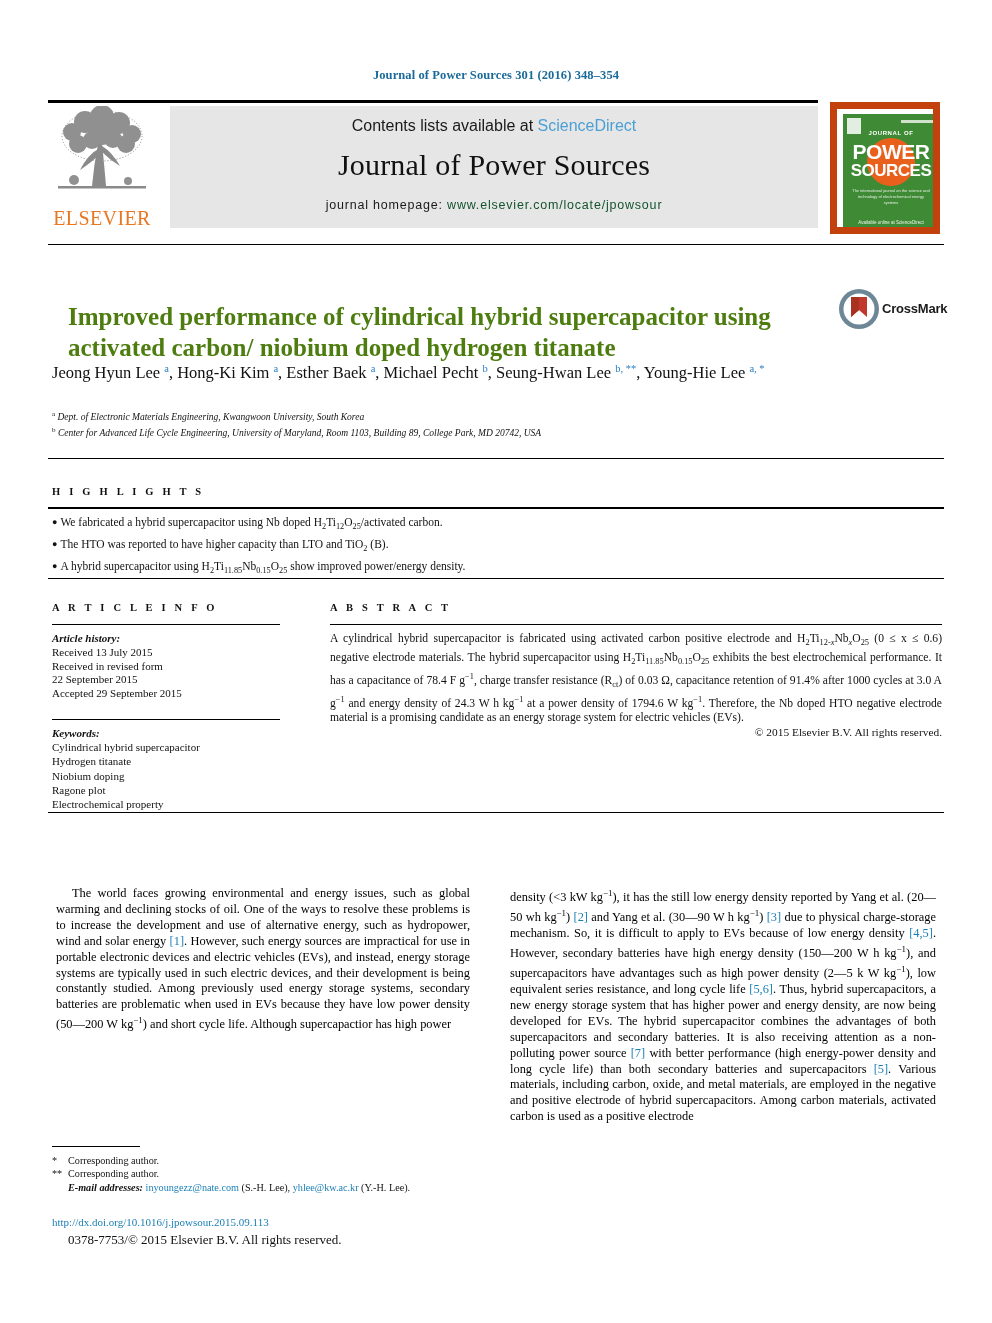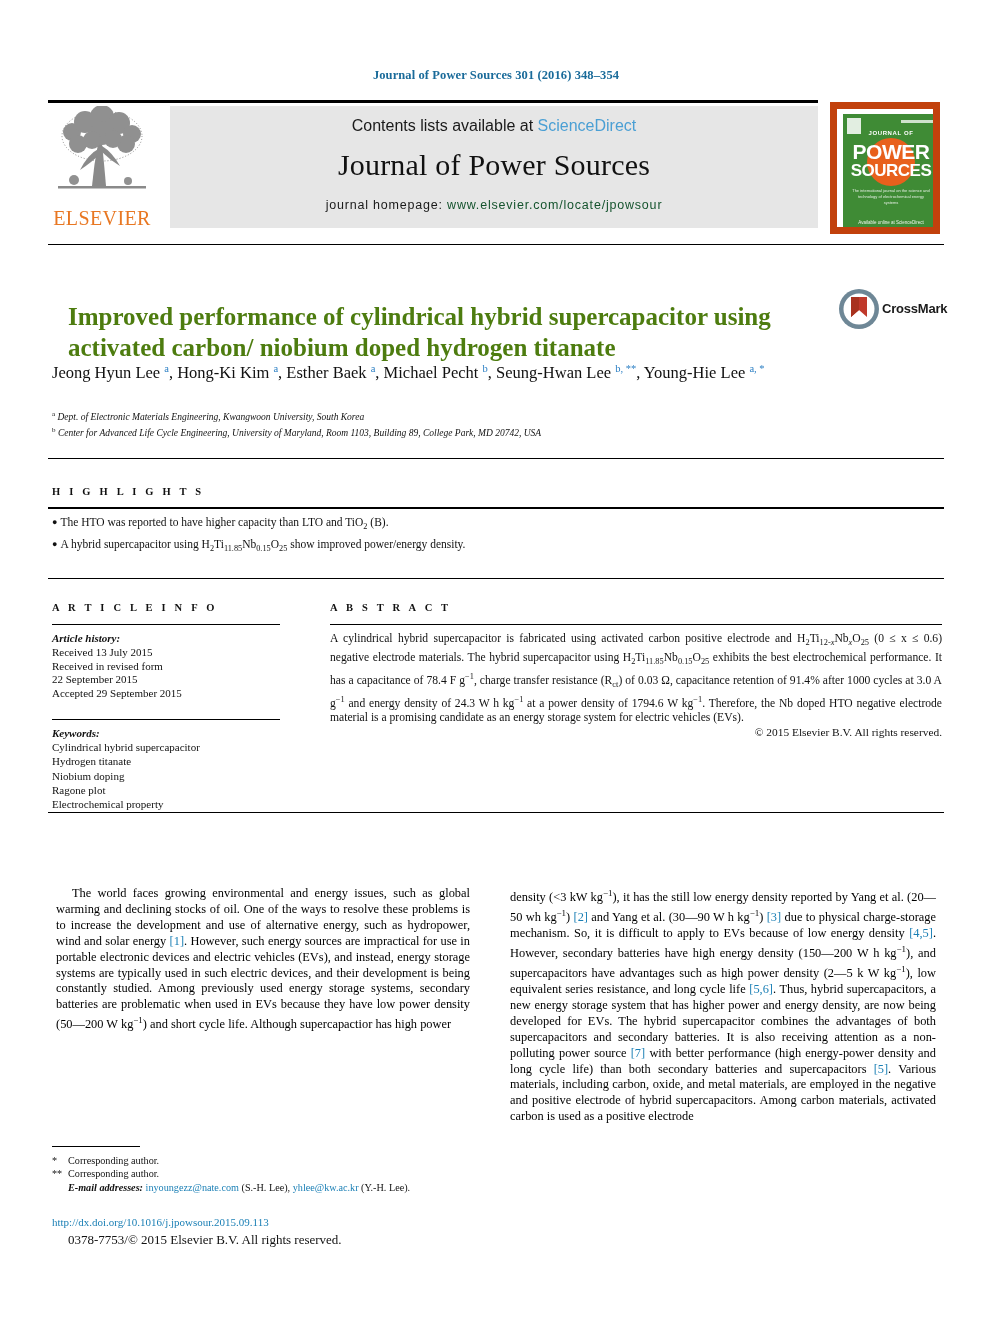--- a/index.html
+++ b/index.html
@@ -503,20 +503,21 @@
 
   <div class="affiliations">
     <div><sup>a</sup> <span>Dept. of Electronic Materials Engineering, Kwangwoon University, South Korea</span></div>
     <div><sup>b</sup> <span>Center for Advanced Life Cycle Engineering, University of Maryland, Room 1103, Building 89, College Park, MD 20742, USA</span></div>
   </div>
 
   <div class="hl-rule-top"></div>
   <div class="sect-label highlights-head">H I G H L I G H T S</div>
   <div class="hl-rule-mid"></div>
   <div class="highlights-list">
+    <div><span class="bullet">●</span><span>We fabricated a hybrid supercapacitor using Nb doped H<sub>2</sub>Ti<sub>12</sub>O<sub>25</sub>/activated carbon.</span></div>
     <div><span class="bullet">●</span><span>The HTO was reported to have higher capacity than LTO and TiO<sub>2</sub> (B).</span></div>
     <div><span class="bullet">●</span><span>A hybrid supercapacitor using H<sub>2</sub>Ti<sub>11.85</sub>Nb<sub>0.15</sub>O<sub>25</sub> show improved power/energy density.</span></div>
   </div>
   <div class="hl-rule-bot"></div>
 
   <div class="sect-label info-head">A R T I C L E   I N F O</div>
   <div class="sect-label abs-head">A B S T R A C T</div>
   <div class="info-rule"></div>
   <div class="abs-rule"></div>
 

